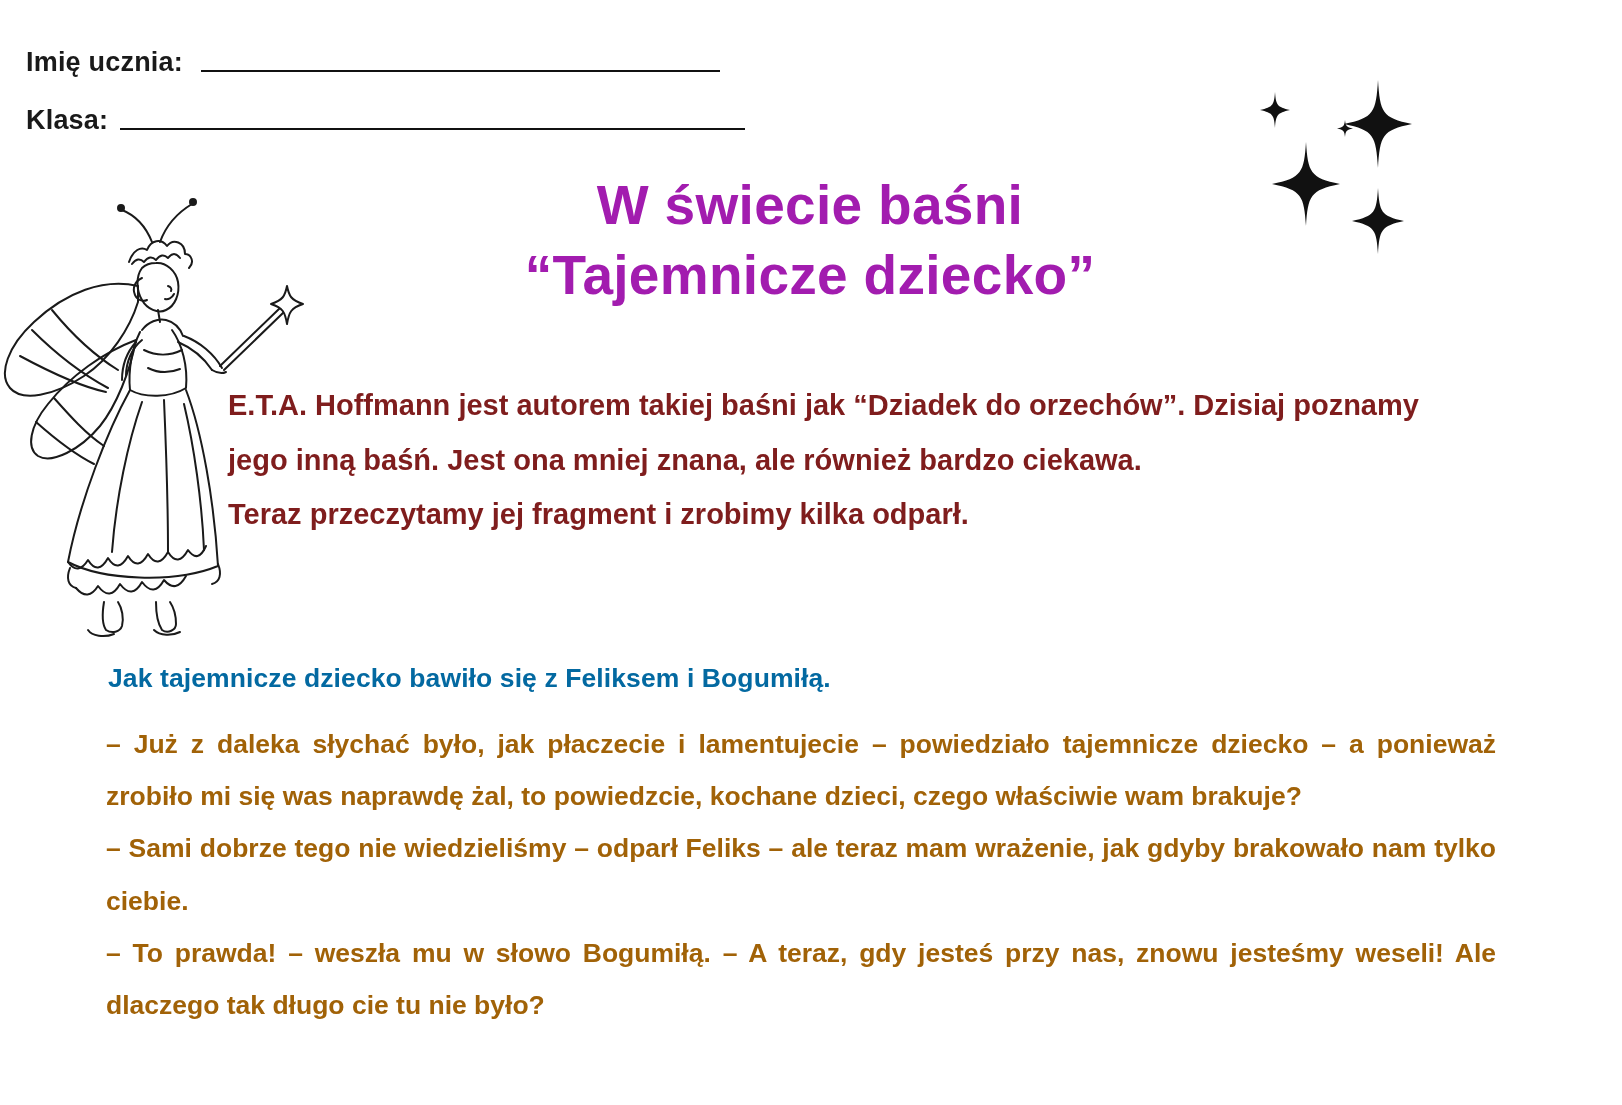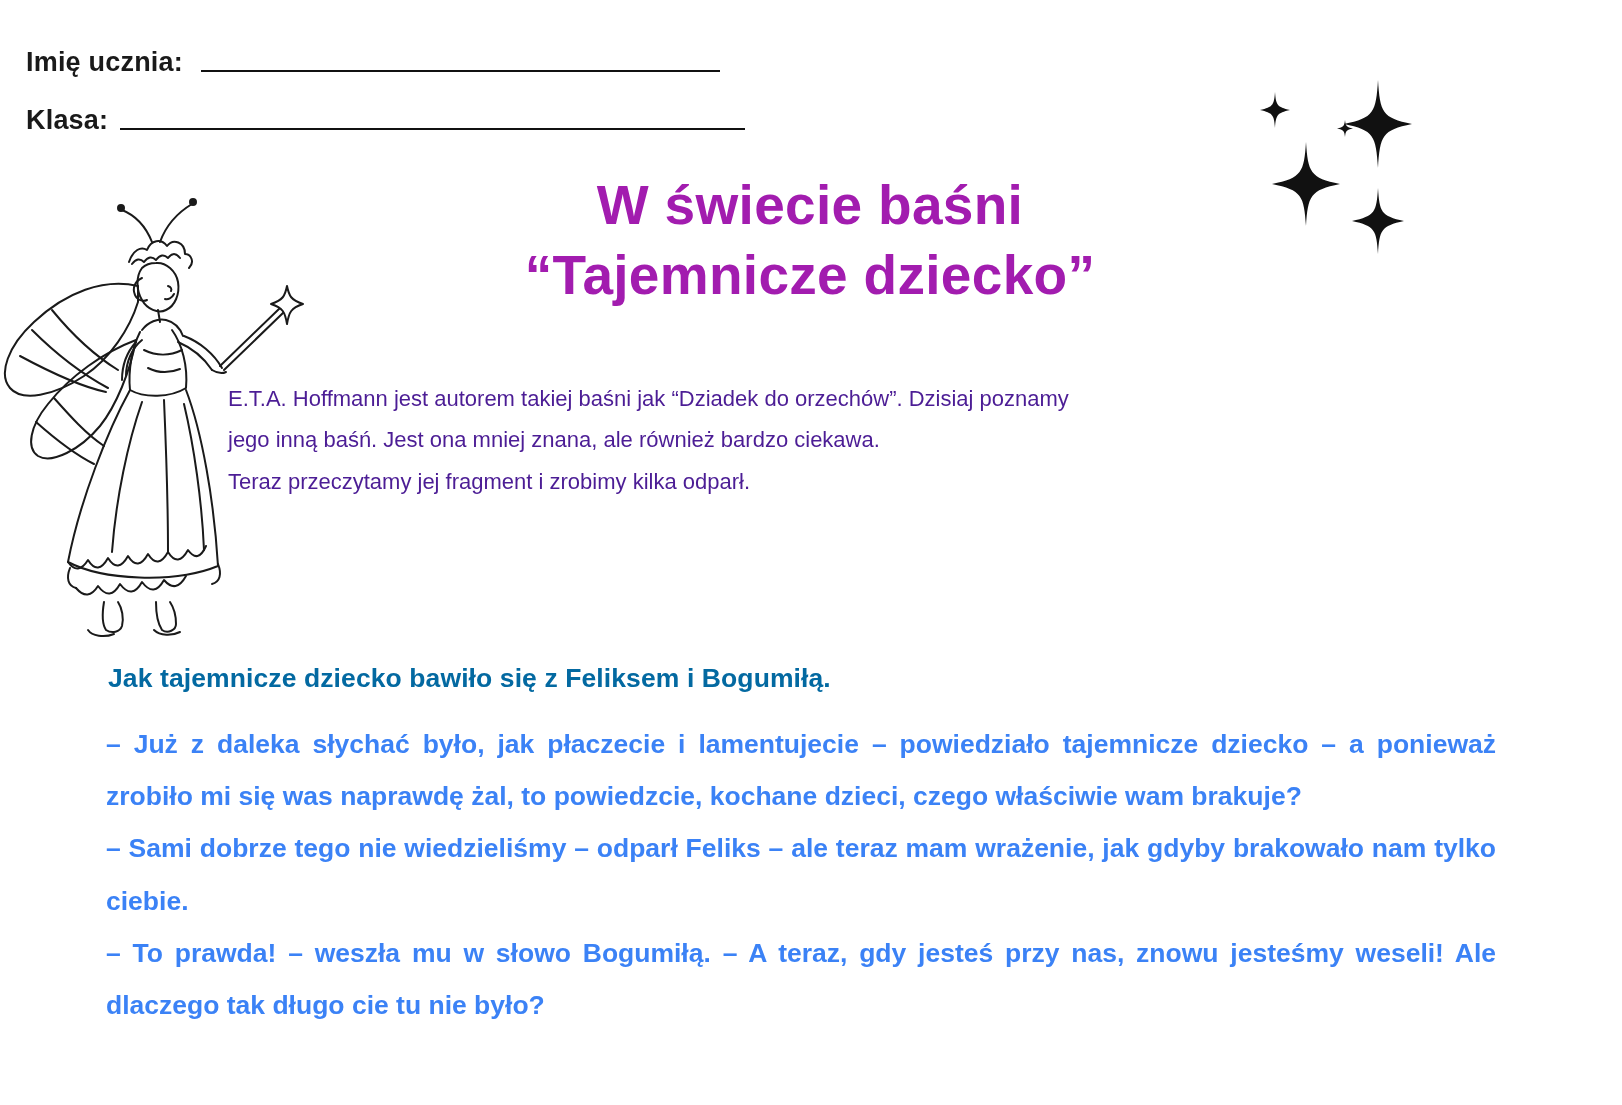--- a/index.html
+++ b/index.html
@@ -65,24 +65,24 @@
     letter-spacing: 0.3px;
   }
   .title-line2 { white-space: nowrap; }
 
   
   .intro {
     position: absolute;
     left: 228px;
     top: 378px;
     width: 1310px;
-    font-size: 22px;
-    font-weight: 400;
+    font-size: 29px;
+    font-weight: 700;
     line-height: 1.88;
-    color: #4c1d95;
+    color: #7f1d1d;
   }
   .intro .just {
     text-align: justify;
     text-align-last: left;
   }
   .intro .line3 { text-align: left; }
 
   
   .task-heading {
     position: absolute;
@@ -97,21 +97,21 @@
 
   
   .story {
     position: absolute;
     left: 106px;
     top: 718px;
     width: 1390px;
     font-size: 26.5px;
     font-weight: 600;
     line-height: 1.97;
-    color: #3b82f6;
+    color: #a16207;
   }
   .story p {
     margin: 0;
     text-align: justify;
     text-align-last: left;
   }
 
   
   .fairy {
     position: absolute;

